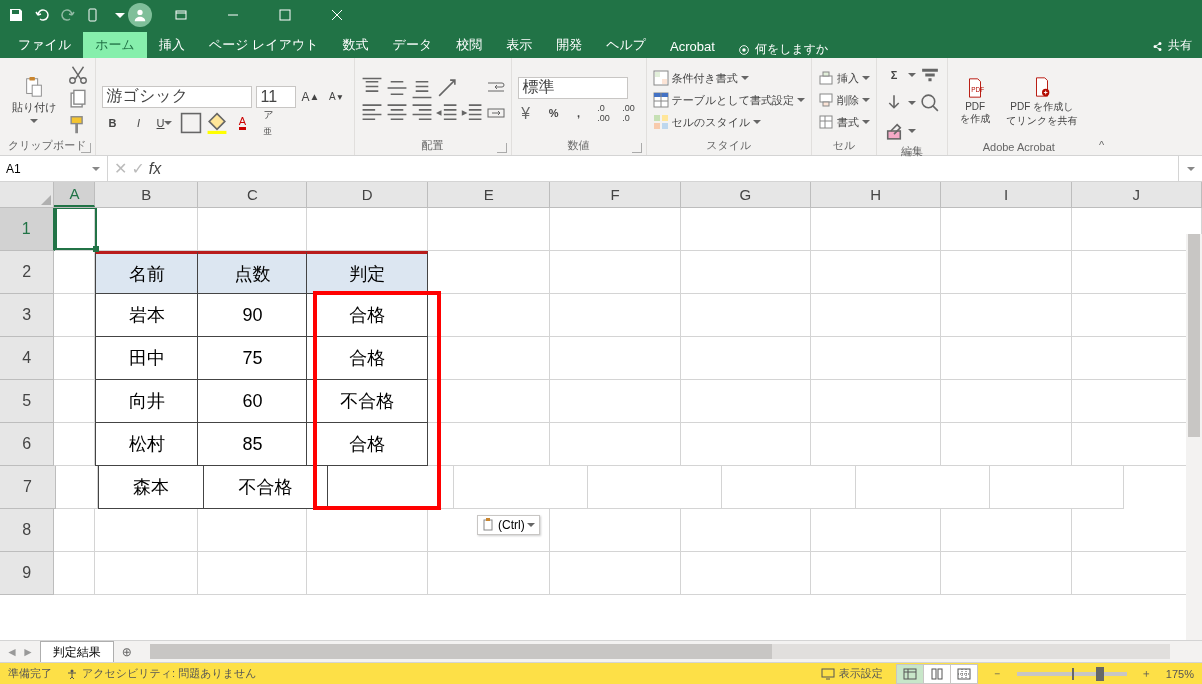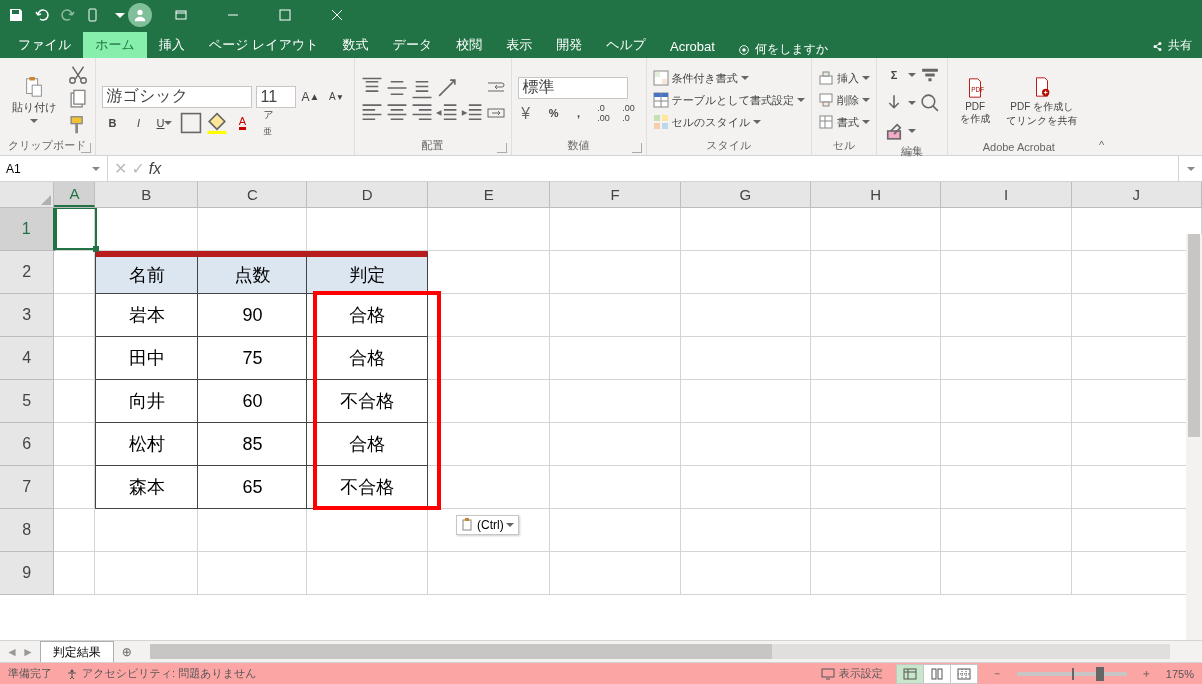--- a/index.html
+++ b/index.html
@@ -57,41 +57,41 @@
 .corner { width:56px; border-right:1px solid #bdbdbd; background:#e6e6e6; position:relative; }
 .corner::after { content:''; position:absolute; right:2px; bottom:2px; width:0; height:0; border-left:10px solid transparent; border-bottom:10px solid #b0b0b0; }
 .col-h { border-right:1px solid #bdbdbd; display:flex; align-items:center; justify-content:center; font-size:15px; color:#444; background:#e6e6e6; }
 .col-h.sel { background:#d2d2d2; color:#217346; border-bottom:2px solid #217346; }
 .grid-body { flex:1; position:relative; overflow:hidden; }
 .row-line { display:flex; height:43px; }
 .row-h { width:56px; border-right:1px solid #bdbdbd; border-bottom:1px solid #bdbdbd; background:#e6e6e6; display:flex; align-items:center; justify-content:center; font-size:16px; color:#444; }
 .row-h.sel { background:#d2d2d2; color:#217346; border-right:2px solid #217346; }
 .cell { border-right:1px solid #d4d4d4; border-bottom:1px solid #d4d4d4; display:flex; align-items:center; justify-content:center; font-size:18px; background:#fff; position:relative; }
 .cell.table { border-right:1px solid #444; border-bottom:1px solid #444; }
-.cell.table-top { border-top:6px solid #b91c1c; }
+.cell.table-top { border-top:3px solid #b91c1c; }
 .cell.table-left { border-left:1px solid #444; }
 .cell.hdr { background:#dce6f1; }
 .active-cell { position:absolute; border:2px solid #217346; pointer-events:none; }
 .active-cell::after { content:''; position:absolute; right:-4px; bottom:-4px; width:6px; height:6px; background:#217346; }
 .red-box { position:absolute; border:4px solid #ff0000; pointer-events:none; }
 .paste-opts { position:absolute; display:flex; align-items:center; border:1px solid #c8c6c4; background:#fff; padding:2px 4px; font-size:12px; gap:2px; box-shadow:1px 1px 2px rgba(0,0,0,.2); }
 
 
 .sheet-bar { height:22px; border-top:1px solid #d4d4d4; display:flex; align-items:stretch; background:#f3f2f1; font-size:12px; }
 .sheet-nav { display:flex; align-items:center; padding:0 6px; gap:4px; color:#999; }
 .sheet-tab { background:#fff; border:1px solid #aeaeae; border-bottom:none; padding:2px 12px; display:flex; align-items:center; }
 .sheet-add { padding:0 8px; display:flex; align-items:center; color:#666; }
 .hscroll { flex:1; position:relative; margin-left:10px; }
 .hscroll-track { position:absolute; left:0; right:16px; top:3px; bottom:3px; background:#e1dfdd; }
 .hscroll-thumb { position:absolute; left:0; width:60%; top:3px; bottom:3px; background:#c8c6c4; }
 .vscroll { position:absolute; right:0; top:26px; bottom:0; width:16px; background:#f3f2f1; }
 .vscroll-thumb { position:absolute; left:2px; right:2px; top:0; height:50%; background:#c8c6c4; }
 
 
-.status-bar { height:22px; background:#fca5a5; border-top:1px solid #d4d4d4; display:flex; align-items:center; font-size:11px; color:#555; padding:0 8px; gap:14px; }
+.status-bar { height:22px; background:#fde047; border-top:1px solid #d4d4d4; display:flex; align-items:center; font-size:11px; color:#555; padding:0 8px; gap:14px; }
 .status-bar .spacer { flex:1; }
 .view-btns { display:flex; }
 .view-btn { width:28px; height:20px; border:1px solid #c8c6c4; display:flex; align-items:center; justify-content:center; margin-left:-1px; background:#fff; }
 .view-btn.active { background:#c8e6c9; }
 .zoom-slider { width:110px; height:4px; background:#c8c6c4; position:relative; }
 .zoom-slider::before { content:''; position:absolute; left:50%; top:-4px; width:2px; height:12px; background:#666; }
 .zoom-slider .thumb { position:absolute; top:-5px; width:8px; height:14px; background:#666; left:72%; }
 
 svg { display:block; }
 .dd-tri { width:8px; height:8px; }
@@ -639,21 +639,20 @@
         <div class="cell" style="width: 134px;"></div>
         <div class="cell" style="width: 134px;"></div>
         <div class="cell" style="width: 134px;"></div>
         <div class="cell" style="width: 134px;"></div>
         <div class="cell" style="width: 134px;"></div>
       </div>
       <div class="row-line">
         <div class="row-h">7</div>
         <div class="cell" style="width: 42px;"></div>
         <div class="cell table table-left" style="width: 106px;">森本</div>
-        <div class="cell table" style="width: 112px;">65</div>
         <div class="cell table" style="width: 124px;">不合格</div>
         <div class="cell" style="width: 126px;"></div>
         <div class="cell" style="width: 134px;"></div>
         <div class="cell" style="width: 134px;"></div>
         <div class="cell" style="width: 134px;"></div>
         <div class="cell" style="width: 134px;"></div>
         <div class="cell" style="width: 134px;"></div>
       </div>
       <div class="row-line">
         <div class="row-h">8</div>
@@ -679,21 +678,21 @@
         <div class="cell" style="width: 134px;"></div>
         <div class="cell" style="width: 134px;"></div>
         <div class="cell" style="width: 134px;"></div>
         <div class="cell" style="width: 134px;"></div>
       </div>
       <div class="vscroll">
         <div class="vscroll-thumb"></div>
       </div>
   <div class="active-cell" style="left: 55px; top: -1px; width: 42px; height: 43px;"></div>
       <div class="red-box" style="left: 313px; top: 83px; width: 128px; height: 219px;"></div>
-      <div class="paste-opts" style="left: 456px; top: 307px;">
+      <div class="paste-opts" style="left: 477px; top: 307px;">
         <svg width="14" height="14" viewBox="0 0 14 14">
           <rect x="2" y="2" width="8" height="10" fill="#fff" stroke="#888"></rect>
           <rect x="4" y="0" width="4" height="3" fill="#c9852e"></rect>
         </svg>
         <span>(Ctrl)</span> 
         <svg width="8" height="8" viewBox="0 0 8 8">
           <path d="M0 2h8L4 6z" fill="#666"></path>
         </svg>
       </div>
     </div>

